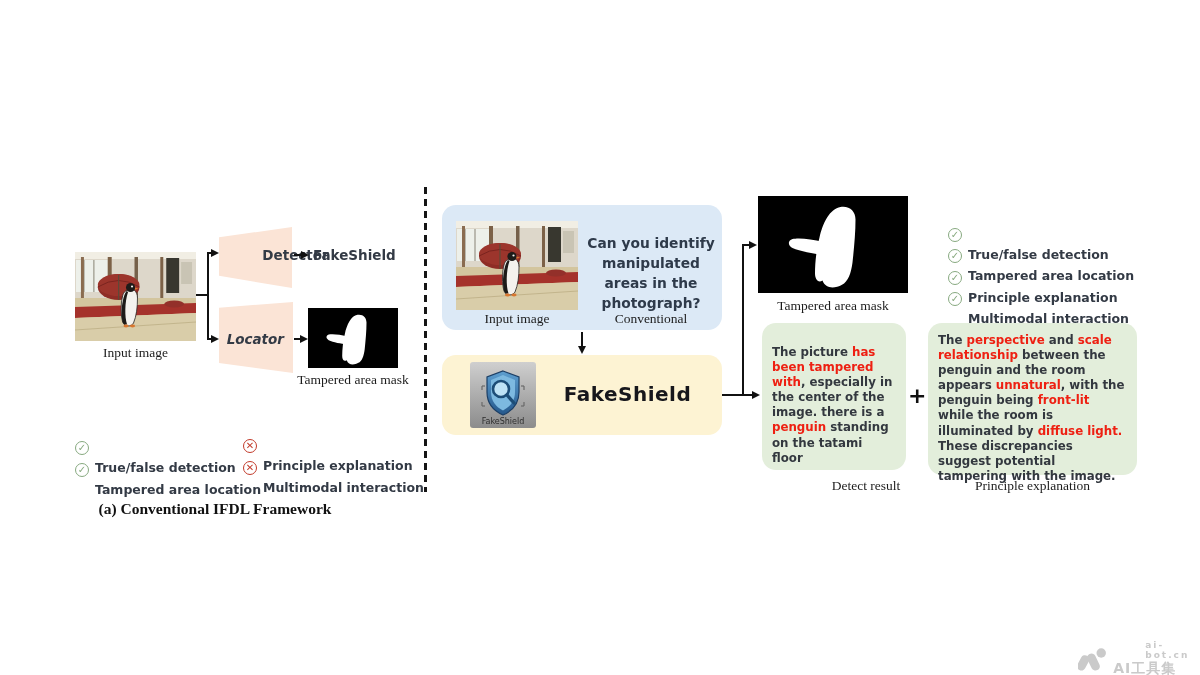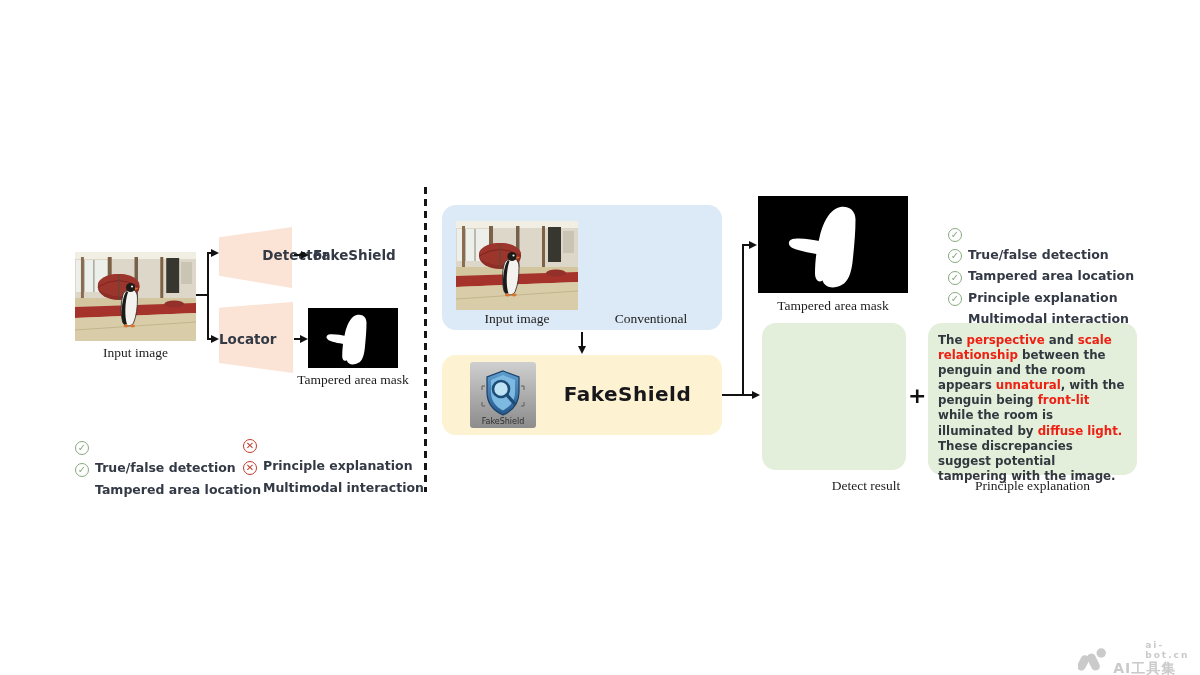--- a/index.html
+++ b/index.html
@@ -91,21 +91,21 @@
   <div class="hline" style="left:207px;top:338px;width:6px;"></div>
   <div class="arrow-r" style="left:211px;top:334.5px;"></div>
 
   <div class="trap detector" style="left:219px;top:227px;width:73px;height:61px;"></div>
   <div class="abs hand" style="left:219px;top:247px;width:73px;text-align:center;font-size:13.5px;margin-left:40px;">Detector</div>
   <div class="hline" style="left:294px;top:254px;width:8px;"></div>
   <div class="arrow-r" style="left:301px;top:250.5px;"></div>
   <div class="abs hand" style="left:313px;top:247px;font-size:13.5px;">FakeShield</div>
 
   <div class="trap locator" style="left:219px;top:302px;width:74px;height:71px;"></div>
-  <div class="abs hand" style="left:219px;top:331px;width:65px;text-align:left;font-size:13.5px;">Locator</div>
+  <div class="abs hand" style="left:219px;top:331px;width:65px;text-align:right;font-size:13.5px;font-style:italic;">Locator</div>
   <div class="hline" style="left:294px;top:338px;width:7px;"></div>
   <div class="arrow-r" style="left:300px;top:334.5px;"></div>
 
   <div class="mask-slot" style="left:308px;top:308px;width:90px;height:60px;">
 <svg width="100%" height="100%" viewBox="0 0 100 70" preserveAspectRatio="none">
   <rect x="0" y="0" width="100" height="70" fill="#000"></rect>
   <path d="M55 8 C61 7 65 11 65 17 C65 27 64 38 63 48 C62 56 60 62 56 64 C51 67 45 67 43 61 C40 63 38 60 38 56 C38 48 39 38 41 30 C43 20 48 9 55 8 Z" fill="#fff"></path>
   <path d="M43 33 C36 31 27 30 23 31 C20 32 19.5 35.5 23 37.5 C28 40 37 41.5 43 42.5 Z" fill="#fff"></path>
 </svg></div>
   <div class="abs serif masklabel" style="left:288px;top:372px;width:130px;">Tampered area mask</div>
@@ -120,20 +120,21 @@
   </div>
   <div class="checkrow" style="left:243px;top:418px;">
     <span class="chk bad">✕</span>
     <span class="lbl hand">Principle explanation</span>
   </div>
   <div class="checkrow" style="left:243px;top:440px;">
     <span class="chk bad">✕</span>
     <span class="lbl hand">Multimodal interaction</span>
   </div>
 
+  <div class="abs caption" style="left:40px;top:500px;width:350px;text-align:center;">(a) Conventional IFDL Framework</div>
 
   <div class="divider" style="left:424px;top:187px;height:305px;"></div>
 
   <div class="roundbox bluebox" style="left:442px;top:205px;width:280px;height:125px;"></div>
   <div class="photo-slot" style="left:456px;top:221px;width:122px;height:89px;">
 <svg width="100%" height="100%" viewBox="0 0 122 89" preserveAspectRatio="none">
   <rect x="0" y="0" width="122" height="48" fill="#ddd7ca"></rect>
   <rect x="0" y="0" width="122" height="7" fill="#f1eee4"></rect>
   <rect x="1" y="8" width="32" height="32" fill="#edf0ea"></rect>
   <line x1="9" y1="8" x2="9" y2="40" stroke="#a8a79b" stroke-width="1.5"></line>
@@ -155,20 +156,21 @@
   <ellipse cx="100" cy="52" rx="10" ry="3.5" fill="#93302a"></ellipse>
   <path d="M53 38 C58 35 63 39 63 46 C63 55 62 64 59 71 C57 75 50 75 48 70 C46 63 46 51 48 44 C49 40 51 39 53 38 Z" fill="#f4f2ee" stroke="#23211f" stroke-width="0.8"></path>
   <path d="M52 39 C49 43 47 52 47 61 C47 67 48 71 49.5 72.5 L52.5 72.5 C50 65 50 50 53.5 40 Z" fill="#1d1b19"></path>
   <circle cx="56" cy="35.5" r="4.6" fill="#1d1b19"></circle>
   <circle cx="57.5" cy="34.5" r="1.1" fill="#f4f2ee"></circle>
   <polygon points="60.5,35.5 64,36.5 60.5,37.8" fill="#d8762f"></polygon>
   <ellipse cx="51.5" cy="74" rx="2.6" ry="1.4" fill="#d8762f"></ellipse>
   <ellipse cx="58" cy="74" rx="2.6" ry="1.4" fill="#d8762f"></ellipse>
 </svg></div>
   <div class="abs serif photolabel" style="left:456px;top:311px;width:122px;">Input image</div>
+  <div class="abs hand" style="left:584px;top:233px;width:134px;text-align:center;font-size:13.8px;line-height:1.45;color:#2e3a4a;">Can you identify manipulated areas in the photograph?</div>
   <div class="abs serif photolabel" style="left:584px;top:311px;width:134px;">Conventional</div>
 
   <div class="vline" style="left:581px;top:332px;height:15px;"></div>
   <div class="arrow-d" style="left:577.5px;top:346px;"></div>
 
   <div class="roundbox yellowbox" style="left:442px;top:355px;width:280px;height:80px;"></div>
   <div class="abs" style="left:470px;top:362px;width:66px;height:66px;">
     <svg width="66" height="66" viewBox="0 0 66 66">
       <defs>
         <linearGradient id="silver" x1="0" y1="0" x2="0" y2="1">
@@ -227,20 +229,21 @@
   <div class="checkrow" style="left:948px;top:250px;">
     <span class="chk ok">✓</span>
     <span class="lbl hand">Principle explanation</span>
   </div>
   <div class="checkrow" style="left:948px;top:271px;">
     <span class="chk ok">✓</span>
     <span class="lbl hand">Multimodal interaction</span>
   </div>
 
   <div class="roundbox greenbox" style="left:762px;top:323px;width:144px;height:147px;"></div>
+  <div class="abs resulttext" style="left:772px;top:345px;width:124px;"><span>The picture </span><span class="red">has been tampered with</span><span>, especially in the center of the image. there is a </span><span class="red">penguin</span><span> standing on the tatami floor</span></div>
   <div class="abs serif masklabel" style="left:804px;top:478px;width:124px;">Detect result</div>
 
   <div class="abs plus" style="left:908px;top:383px;">+</div>
 
   <div class="roundbox greenbox" style="left:928px;top:323px;width:209px;height:152px;"></div>
   <div class="abs resulttext" style="left:938px;top:333px;width:189px;"><span>The </span><span class="red">perspective</span><span> and </span><span class="red">scale relationship</span><span> between the penguin and the room appears </span><span class="red">unnatural</span><span>, with the penguin being </span><span class="red">front-lit</span><span> while the room is illuminated by </span><span class="red">diffuse light.</span><span> These discrepancies suggest potential tampering with the image.</span></div>
   <div class="abs serif masklabel" style="left:938px;top:478px;width:189px;">Principle explanation</div>
 
 
   <div class="wm" style="left:1078px;top:640px;">

